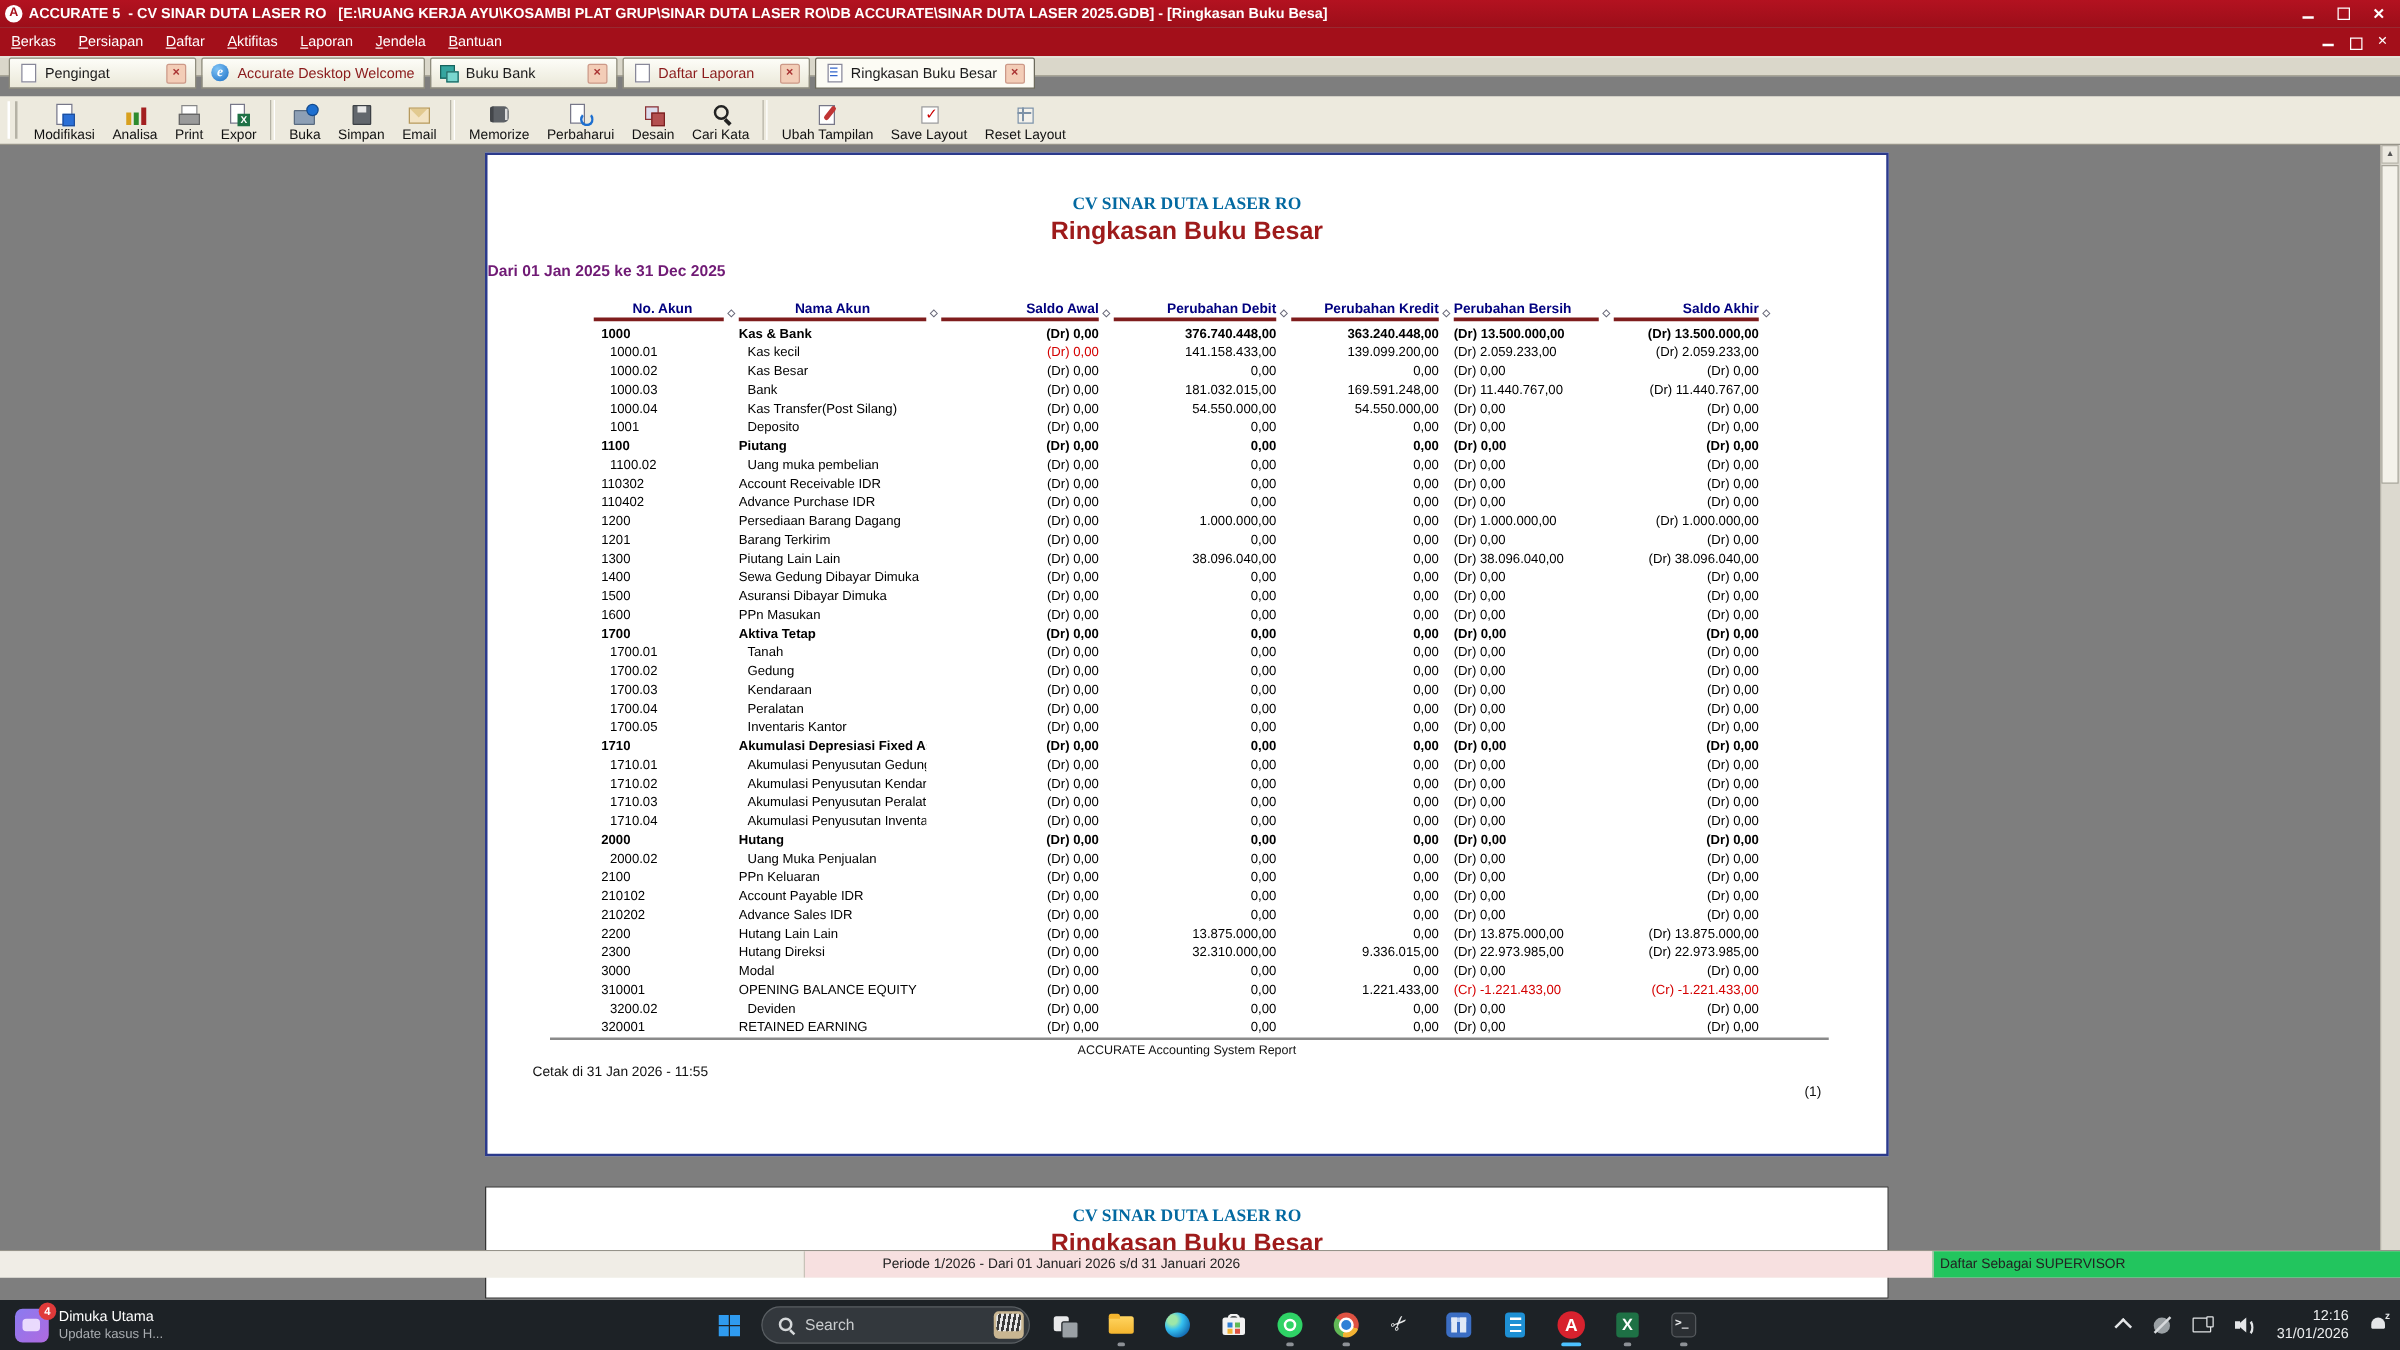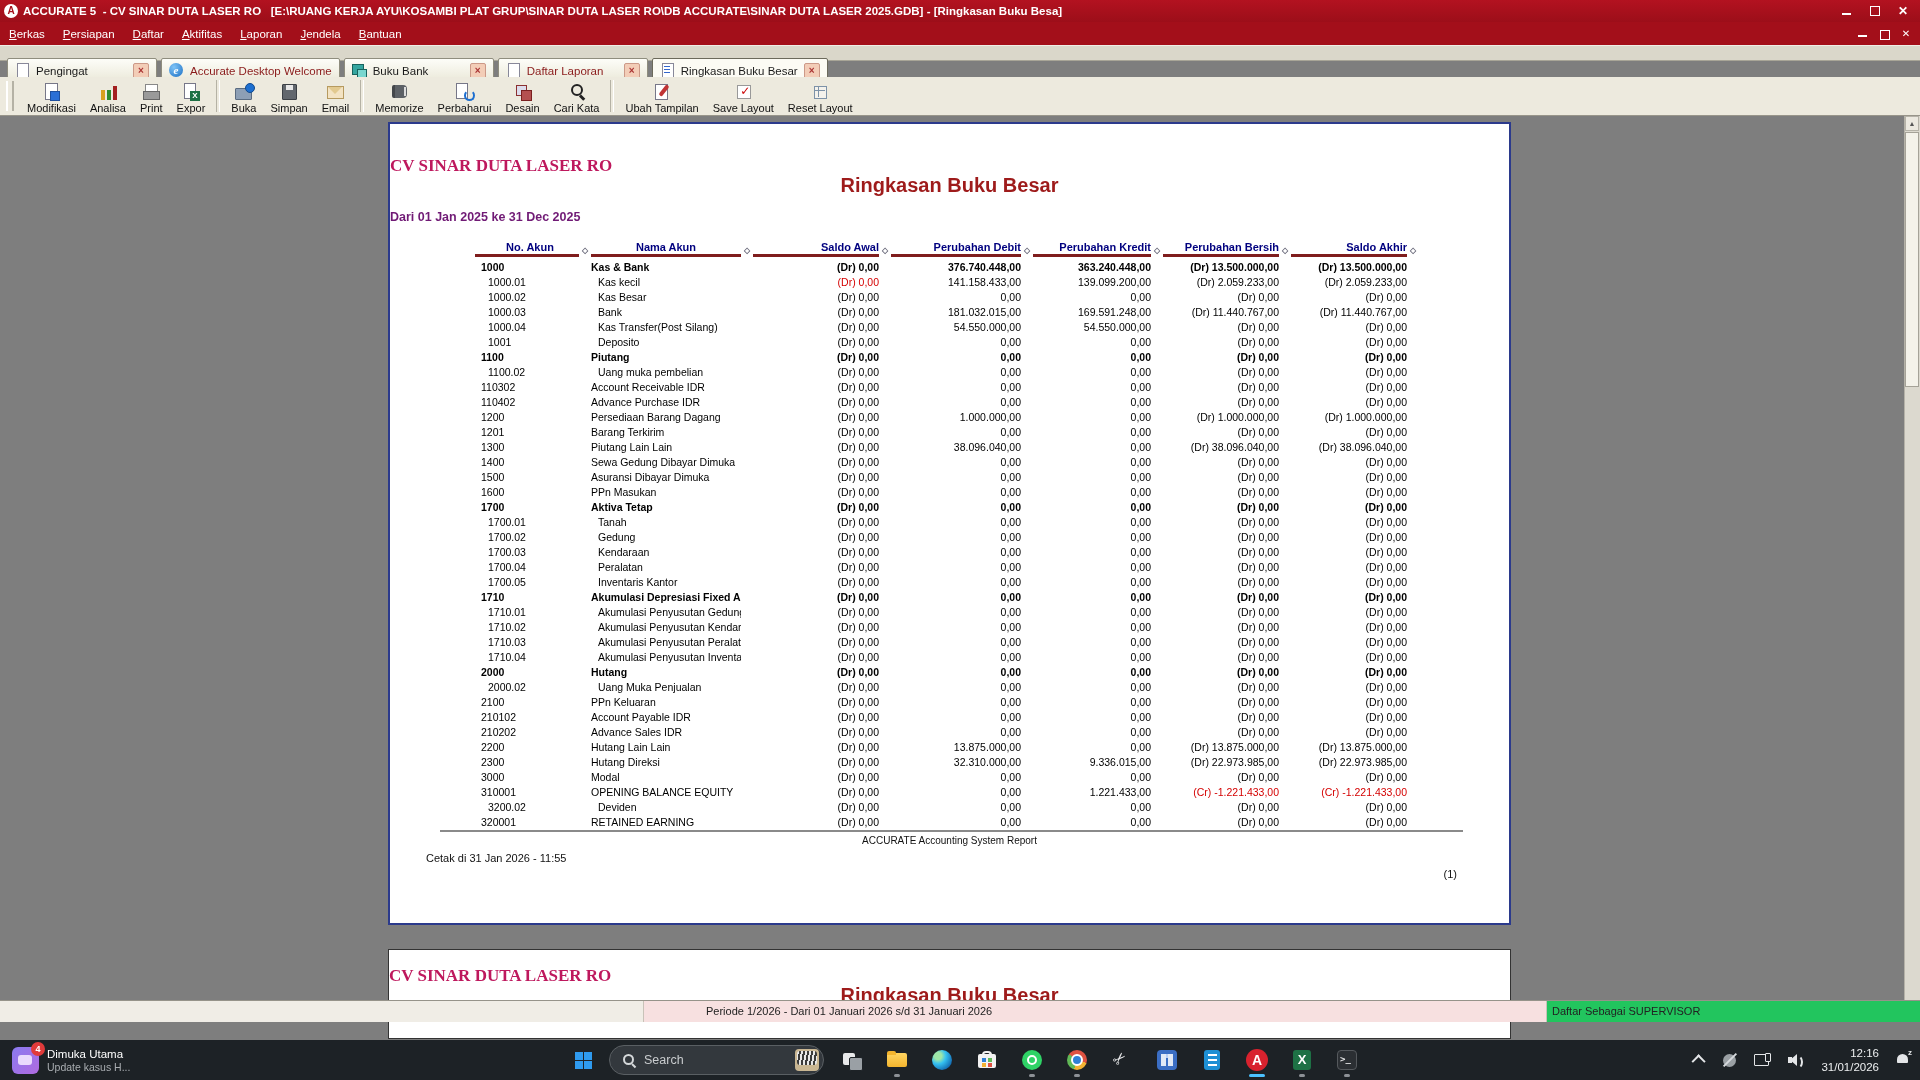--- a/index.html
+++ b/index.html
@@ -19,21 +19,21 @@
 
   
   .menubar{position:absolute;top:22px;left:0;right:0;height:23px;background:#a30f1a;display:flex;align-items:center;}
   .menu-item{display:inline-block;color:#fff;font-size:11.5px;padding:3px 9px;}
   .menu-item::first-letter{text-decoration:underline;}
   .mdi-ctrls{margin-left:auto;display:flex;gap:10px;margin-right:8px;}
   .mdi-ctrls .wbtn{width:12px;height:12px;line-height:12px;font-size:10px;}
 
   
   .tabbar{position:absolute;top:45px;left:0;right:0;height:16px;background:#dad7ca;border-top:1px solid #efeee6;
-          border-bottom:1px solid #a8a597;display:flex;align-items:flex-start;padding:12px 0 0 7px;box-sizing:border-box;}
+          border-bottom:1px solid #a8a597;display:flex;align-items:flex-start;padding:0 0 0 7px;box-sizing:border-box;}
   .tab{height:25px;box-sizing:border-box;display:flex;align-items:center;gap:6px;padding:0 7px;margin-right:4px;
        background:linear-gradient(#fdfdf8,#ecead d8);background:linear-gradient(#fdfdf8,#eae8d8);
        border:1px solid #8f8d7e;border-radius:2px 2px 0 0;font-size:11.5px;min-width:150px;}
   .tab.active{background:#fcfbf4;border-color:#6c6a5c;}
   .tab .lbl{flex:1;white-space:nowrap;}
   .tabx{width:14px;height:14px;background:#f3cdb7;border:1px solid #c98;color:#a33;
         font:bold 10px/13px "Liberation Sans",sans-serif;text-align:center;border-radius:2px;}
   .tabic{width:15px;height:15px;position:relative;flex:0 0 15px;}
   .tabic.doc-icon::before,.tabic.report-icon::before{content:'';position:absolute;left:2px;top:0;width:10px;height:13px;background:#fff;border:1px solid #889;}
   .tabic.report-icon::after{content:'';position:absolute;left:4px;top:3px;width:6px;height:1px;background:#36c;
@@ -82,38 +82,38 @@
   .ic.reset-layout-icon::before{left:4px;top:3px;width:11px;height:11px;background:#f4f2ec;border:1px solid #7d92a8;}
   .ic.reset-layout-icon::after{left:4px;top:3px;width:11px;height:11px;
        background:linear-gradient(to right,transparent 4px,#7d92a8 4px,#7d92a8 5px,transparent 5px),
                   linear-gradient(to bottom,transparent 4px,#7d92a8 4px,#7d92a8 5px,transparent 5px);}
 
   
   .content{position:absolute;top:116px;left:0;right:0;bottom:61px;background:#7e7e7e;}
   .page{position:absolute;background:#fff;}
   .page1{left:388px;top:6px;width:1123px;height:803px;border:2px solid #2b3a8c;box-sizing:border-box;}
   .page2{left:388px;top:833px;width:1123px;height:90px;border:1px solid #333;box-sizing:border-box;overflow:hidden;}
-  .rcompany{position:absolute;left:0;right:0;text-align:left;font-family:"Liberation Serif",serif;
-            font-weight:bold;font-size:17px;color:#be185d;}
+  .rcompany{position:absolute;left:0;right:0;text-align:center;font-family:"Liberation Serif",serif;
+            font-weight:bold;font-size:14px;color:#0369a1;}
   .rtitle{position:absolute;left:0;right:0;text-align:center;font-weight:bold;font-size:20px;color:#9e1b1b;}
   .rperiod{position:absolute;left:0;right:0;text-align:left;font-weight:bold;font-size:12.5px;color:#701a75;}
   .p1 .rcompany{top:32px;} .p1 .rtitle{top:50px;} .p1 .rperiod{top:86px;}
   .p2 .rcompany{top:16px;} .p2 .rtitle{top:34px;}
 
   .ltable{position:absolute;left:85px;top:115px;width:1000px;}
   .hrow{display:flex;align-items:flex-end;height:18px;font-size:11px;font-weight:bold;color:#00007f;margin-bottom:3px;}
   .hcell{text-align:center;border-bottom:3px solid #7f1d1d;padding-bottom:1px;}
   .dia{width:12px;text-align:center;color:#667;font-size:8px;padding-bottom:2px;}
   .trow{display:flex;height:15px;line-height:15px;font-size:10.5px;color:#000;}
   .c1{width:104px;padding-left:6px;box-sizing:border-box;}
   .c2{width:150px;box-sizing:border-box;white-space:nowrap;overflow:hidden;}
   .c3{width:126px;text-align:right;}
   .c4{width:130px;text-align:right;}
   .c5{width:118px;text-align:right;}
-  .c6{width:116px;text-align:right;}
+  .c6{width:116px;text-align:left;}
   .c7{width:116px;text-align:right;}
   .g{width:12px;}
   .trow.bold{font-weight:bold;}
   .trow.indent .c1{padding-left:13px;}
   .trow.indent .c2{padding-left:7px;}
   .red{color:#d40000;}
   .endline{position:absolute;left:50px;top:706px;width:1023px;height:2px;background:#8a8a8a;}
   .rep-footer-center{position:absolute;top:711px;left:0;right:0;text-align:center;font-size:10px;color:#111;}
   .rep-footer-left{position:absolute;top:728px;left:36px;font-size:11px;color:#111;}
   .rep-pagenum{position:absolute;top:744px;right:52px;font-size:11px;color:#111;}

